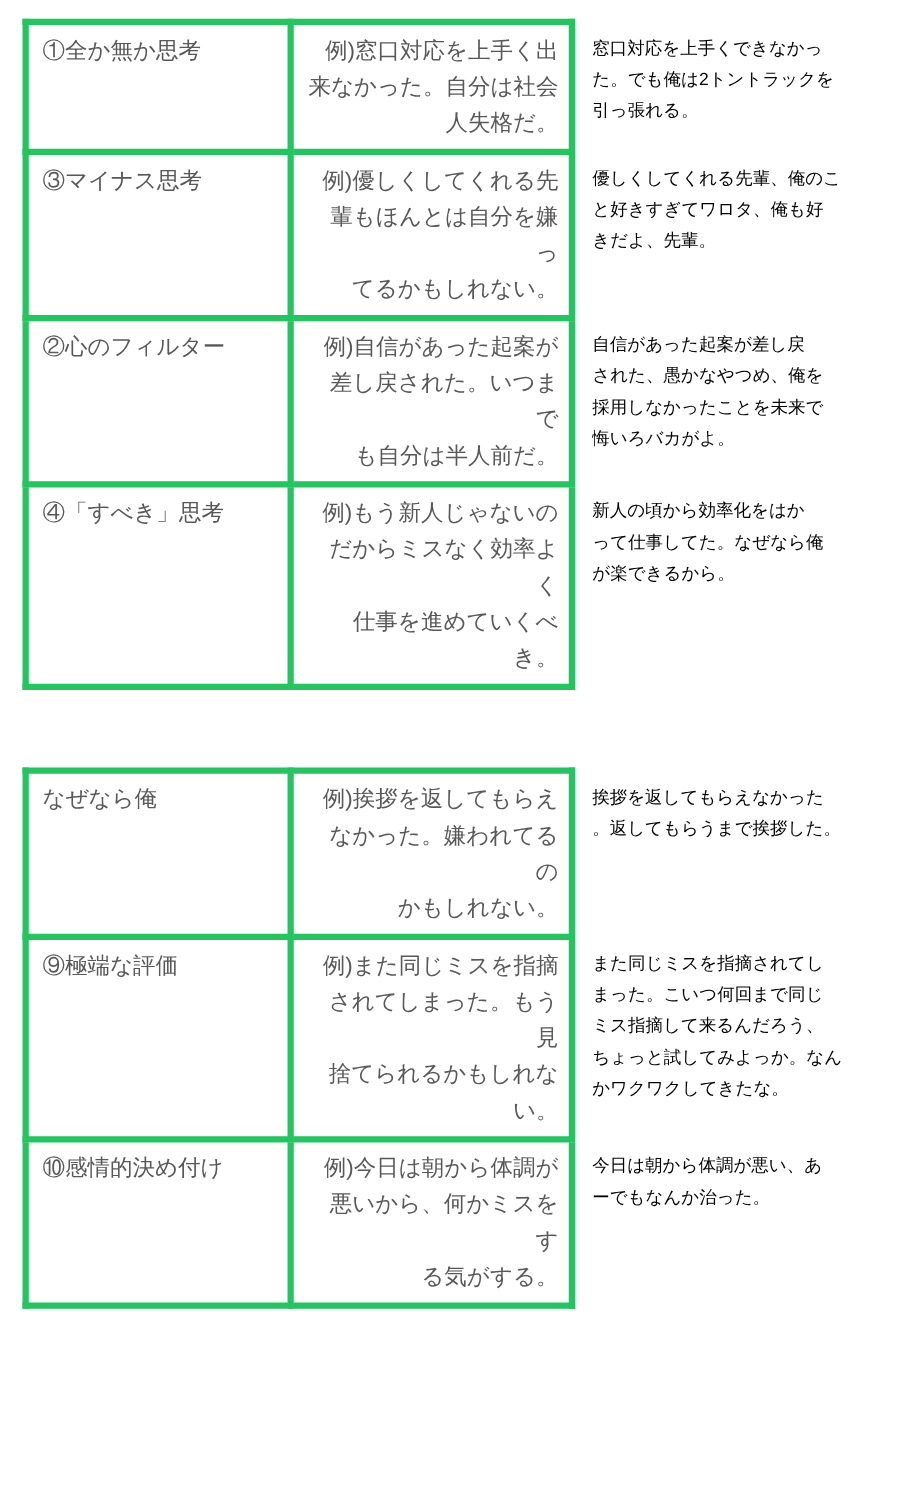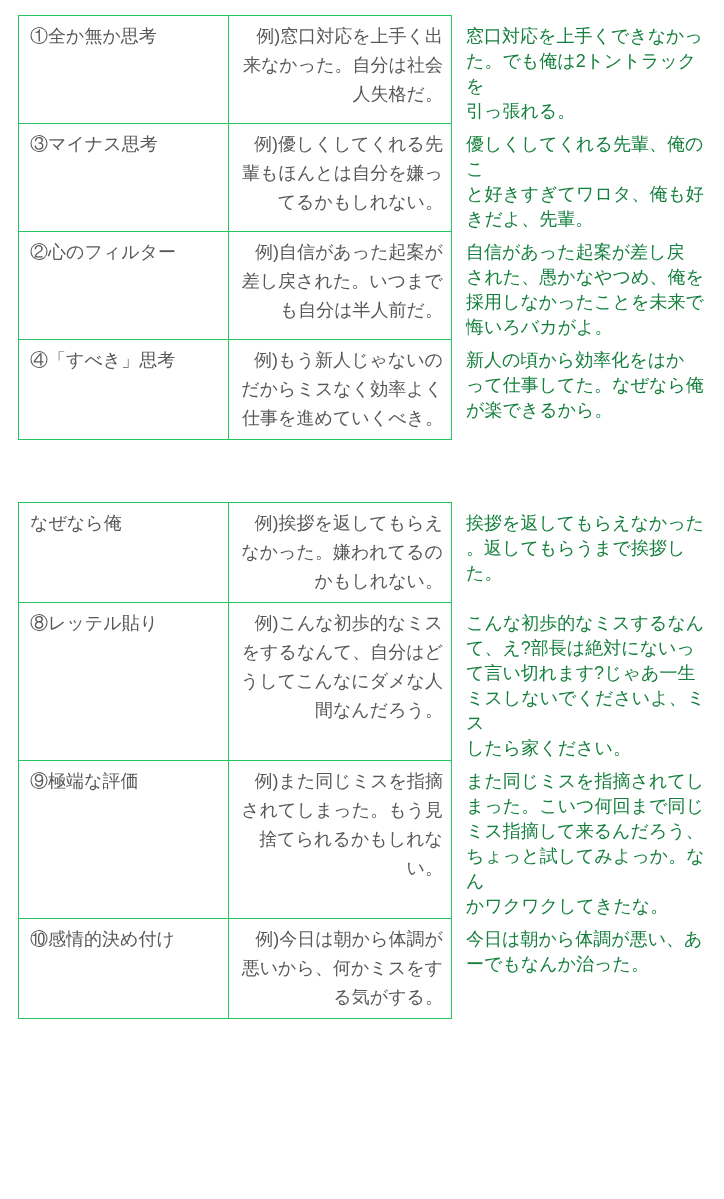--- a/index.html
+++ b/index.html
@@ -22,35 +22,35 @@
   }
   table.distortion-table.first {
     margin-bottom: 62px;
   }
   td {
     vertical-align: top;
     white-space: pre-line;
     word-break: break-all;
   }
   td.c1, td.c2 {
-    border: 1px solid #22c55e;
+    border: 5px solid #22c55e;
     color: #585858;
     font-size: 18px;
     line-height: 29px;
     padding: 6px 8px 6px 11px;
     background: #ffffff;
   }
   td.c1 { width: 190px; }
   td.c2 { width: 203px; text-align: right; }
   td.c3 {
     border: none;
     width: 248px;
     padding: 8px 0 0 14px;
-    color: #15803d;
-    font-size: 18px;
+    color: #000000;
+    font-size: 14px;
     line-height: 25px;
   }
 </style>
 </head>
 <body>
 
 <div class="page">
 
   <table class="distortion-table first">
     <tbody>
@@ -98,32 +98,20 @@
     <tbody>
       <tr>
         <td class="c1">なぜなら俺</td>
         <td class="c2">例)挨拶を返してもらえ
 なかった。嫌われてるの
 かもしれない。</td>
         <td class="c3">挨拶を返してもらえなかった
 。返してもらうまで挨拶した。</td>
       </tr>
       <tr>
-        <td class="c1">⑧レッテル貼り</td>
-        <td class="c2">例)こんな初歩的なミス
-をするなんて、自分はど
-うしてこんなにダメな人
-間なんだろう。</td>
-        <td class="c3">こんな初歩的なミスするなん
-て、え?部長は絶対にないっ
-て言い切れます?じゃあ一生
-ミスしないでくださいよ、ミス
-したら家ください。</td>
-      </tr>
-      <tr>
         <td class="c1">⑨極端な評価</td>
         <td class="c2">例)また同じミスを指摘
 されてしまった。もう見
 捨てられるかもしれな
 い。</td>
         <td class="c3">また同じミスを指摘されてし
 まった。こいつ何回まで同じ
 ミス指摘して来るんだろう、
 ちょっと試してみよっか。なん
 かワクワクしてきたな。</td>

